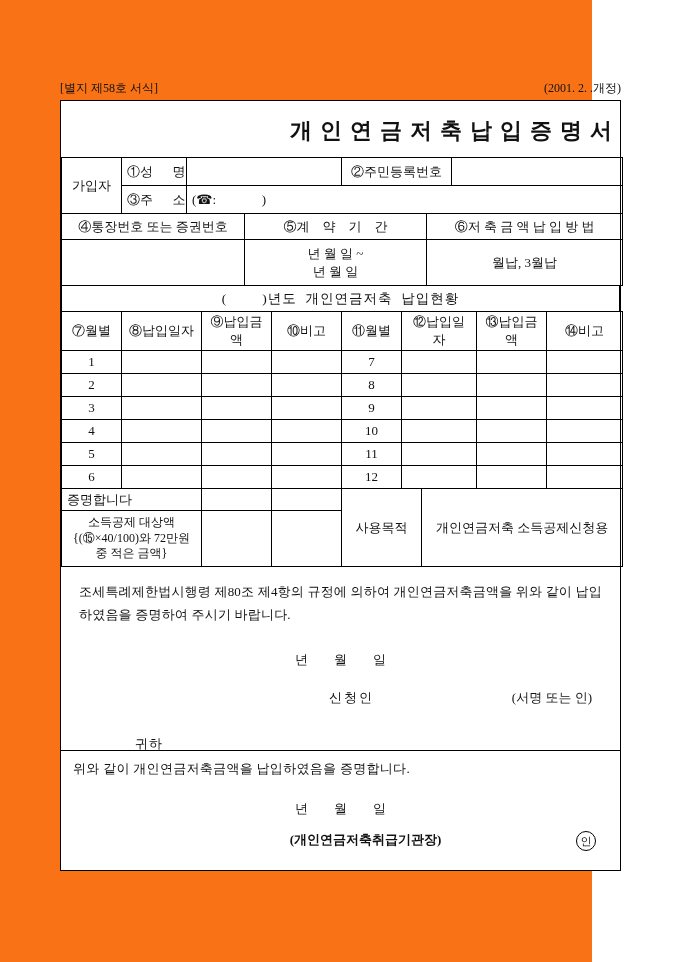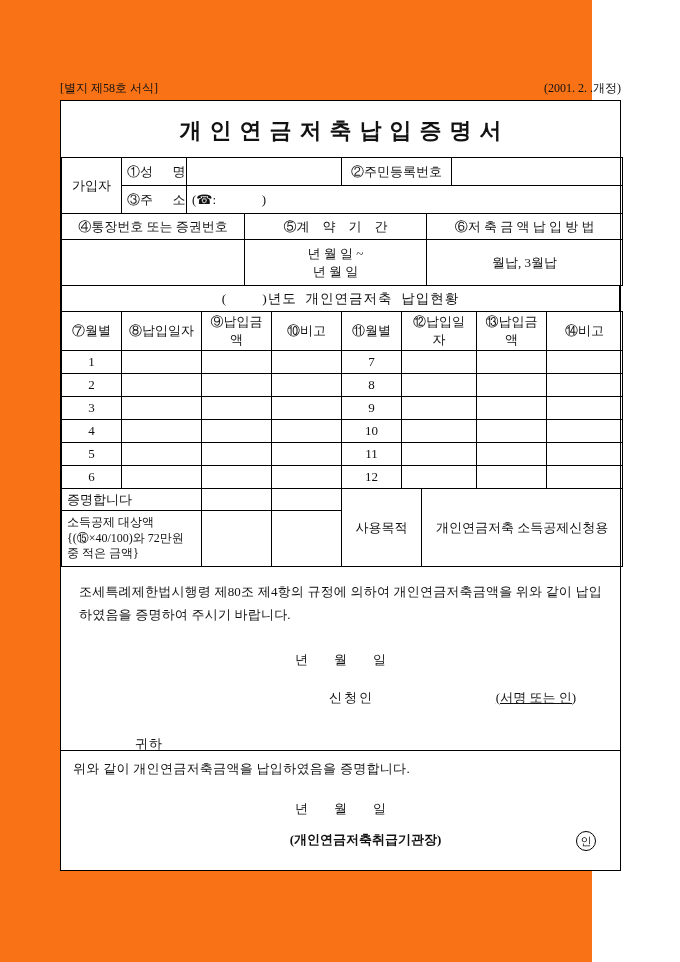--- a/index.html
+++ b/index.html
@@ -17,48 +17,48 @@
     display:flex; justify-content:space-between;
     font-size:12px;
   }
 
   .form-box {
     position:absolute; top:100px; left:60px; width:561px;
     border:1.5px solid #000; background:#fff;
   }
 
   .form-title {
-    text-align:center; font-size:22px; font-weight:bold;
+    text-align:right; font-size:22px; font-weight:bold;
     letter-spacing:8px; padding:15px 0 12px 8px;
   }
 
   table { border-collapse:collapse; width:100%; table-layout:fixed; margin-top:-1px; }
   td { border:1px solid #000; font-size:13px; padding:1px 5px; overflow:hidden; }
 
   .center { text-align:center; }
   .pre { white-space:pre; }
   .preline { white-space:pre-line;margin-top:28px; }
 
   .t-a td { height:28px; }
   .t-b .hdr td { height:26px; }
   .t-b .val td { height:46px; }
   .t-sec td { height:26px; font-size:13.5px; letter-spacing:1px; }
   .t-c .hdr td { height:26px; }
   .t-c .row td { height:23px; }
   .t-d .r1 td { height:22px; }
-  .t-d .r2 td { height:56px; }
+  .t-d .r2 td { height:56px;text-align:center; }
   .deduction { font-size:12px; line-height:1.3; }
 
   .request-section { position:relative; height:184px; border-top:1px solid #000; margin-top:-1px; }
   .request-body { padding:14px 16px 0 18px; line-height:1.75; letter-spacing:0.2px; }
   .date-line { text-align:center; white-space:pre; }
   .request-section .date-line { margin-top:24px; }
   .applicant-row { display:flex; margin-top:20px; align-items:baseline; }
   .applicant-label { margin-left:268px; letter-spacing:2px; }
-  .sign-note { margin-left:auto; margin-right:44px;text-decoration:underline; }
+  .sign-note { margin-left:auto; margin-right:28px; }
   .recipient { margin-top:28px; margin-left:74px; letter-spacing:1px; }
 
   .cert-section { position:relative; height:120px; border-top:1px solid #000; }
   .cert-body { padding:9px 14px 0 12px; letter-spacing:0.3px; }
   .cert-section .date-line { margin-top:22px; }
   .issuer-row { position:relative; margin-top:13px; height:24px; }
   .issuer-label { position:absolute; left:0; right:0; text-align:center; padding-left:50px;font-weight:bold; }
   .seal {
     position:absolute; right:24px; top:0;
     width:20px; height:20px; border:1px solid #000; border-radius:50%;

